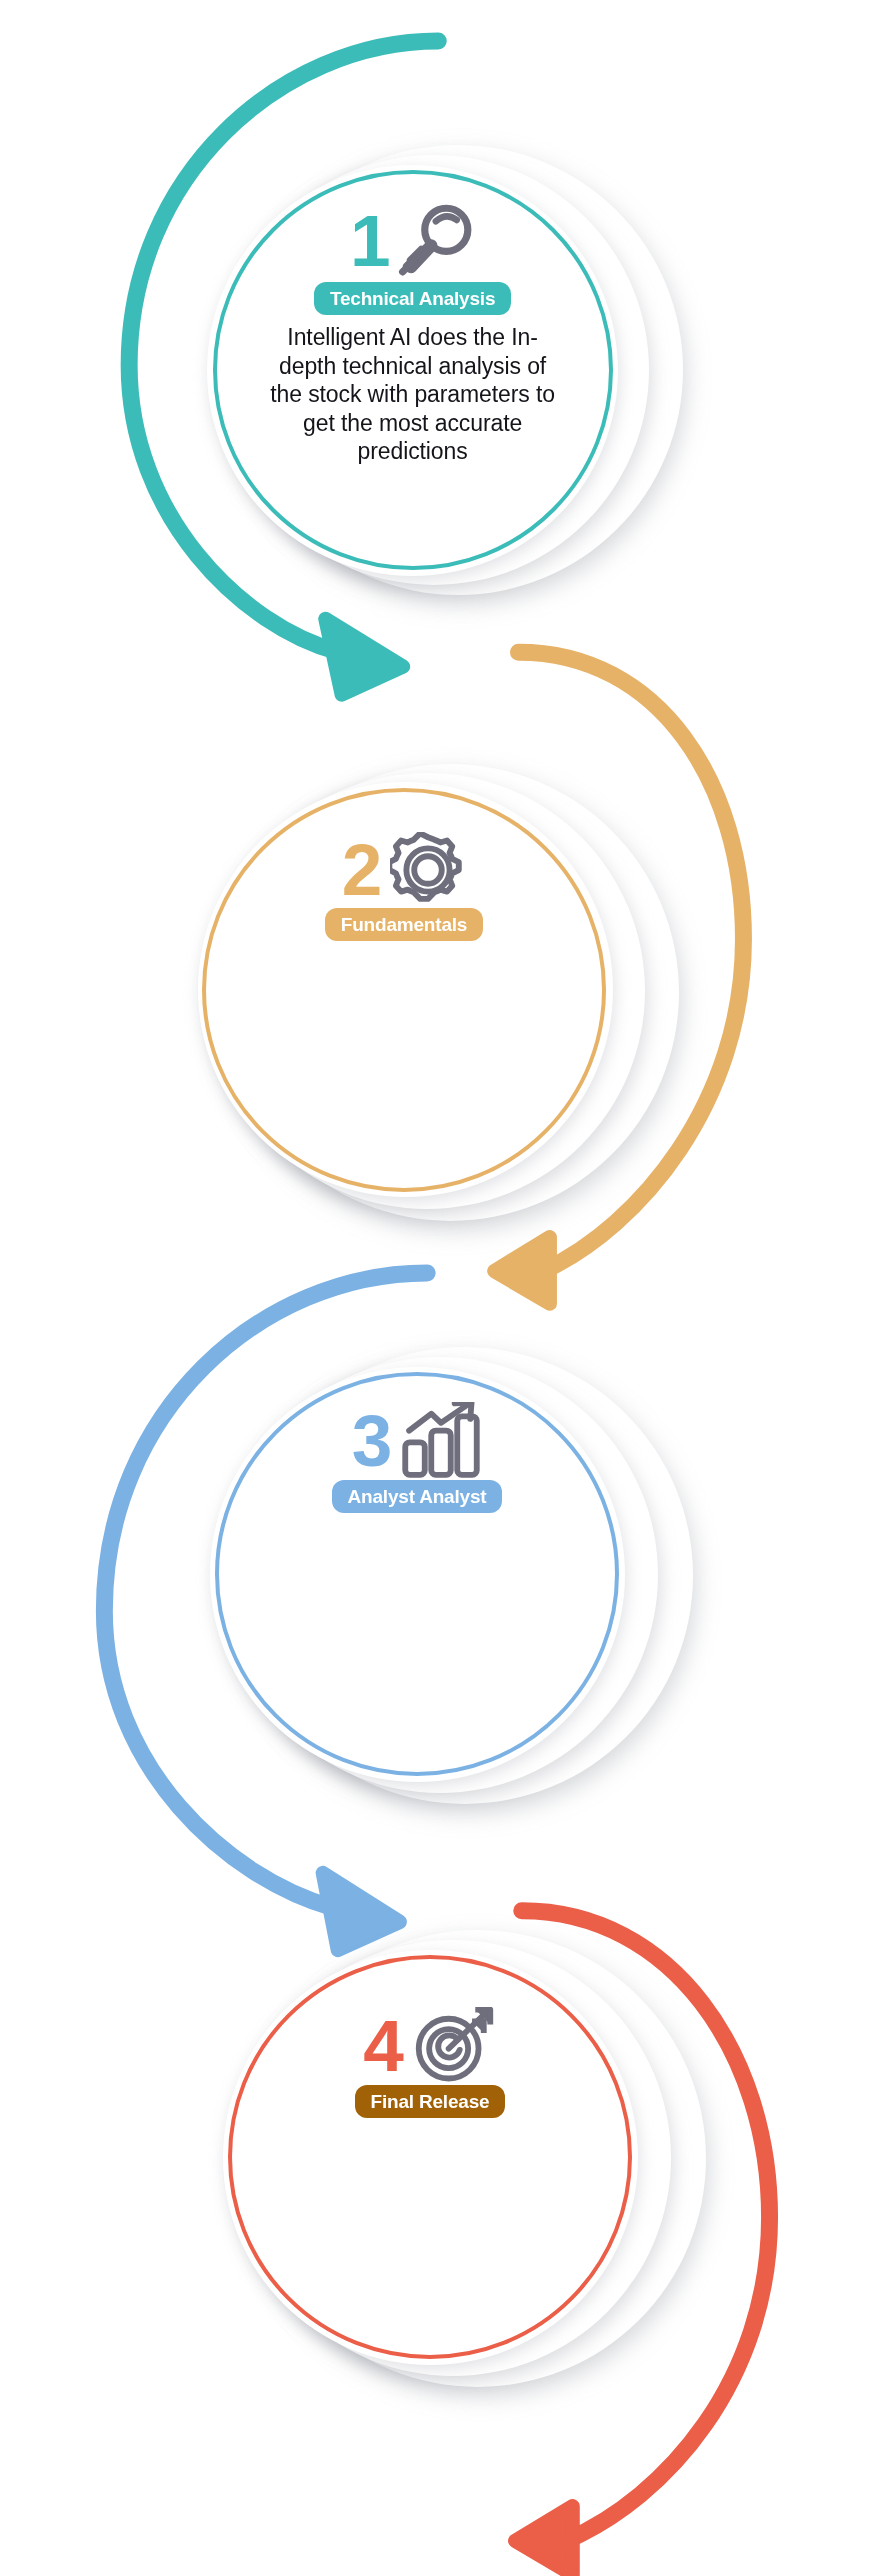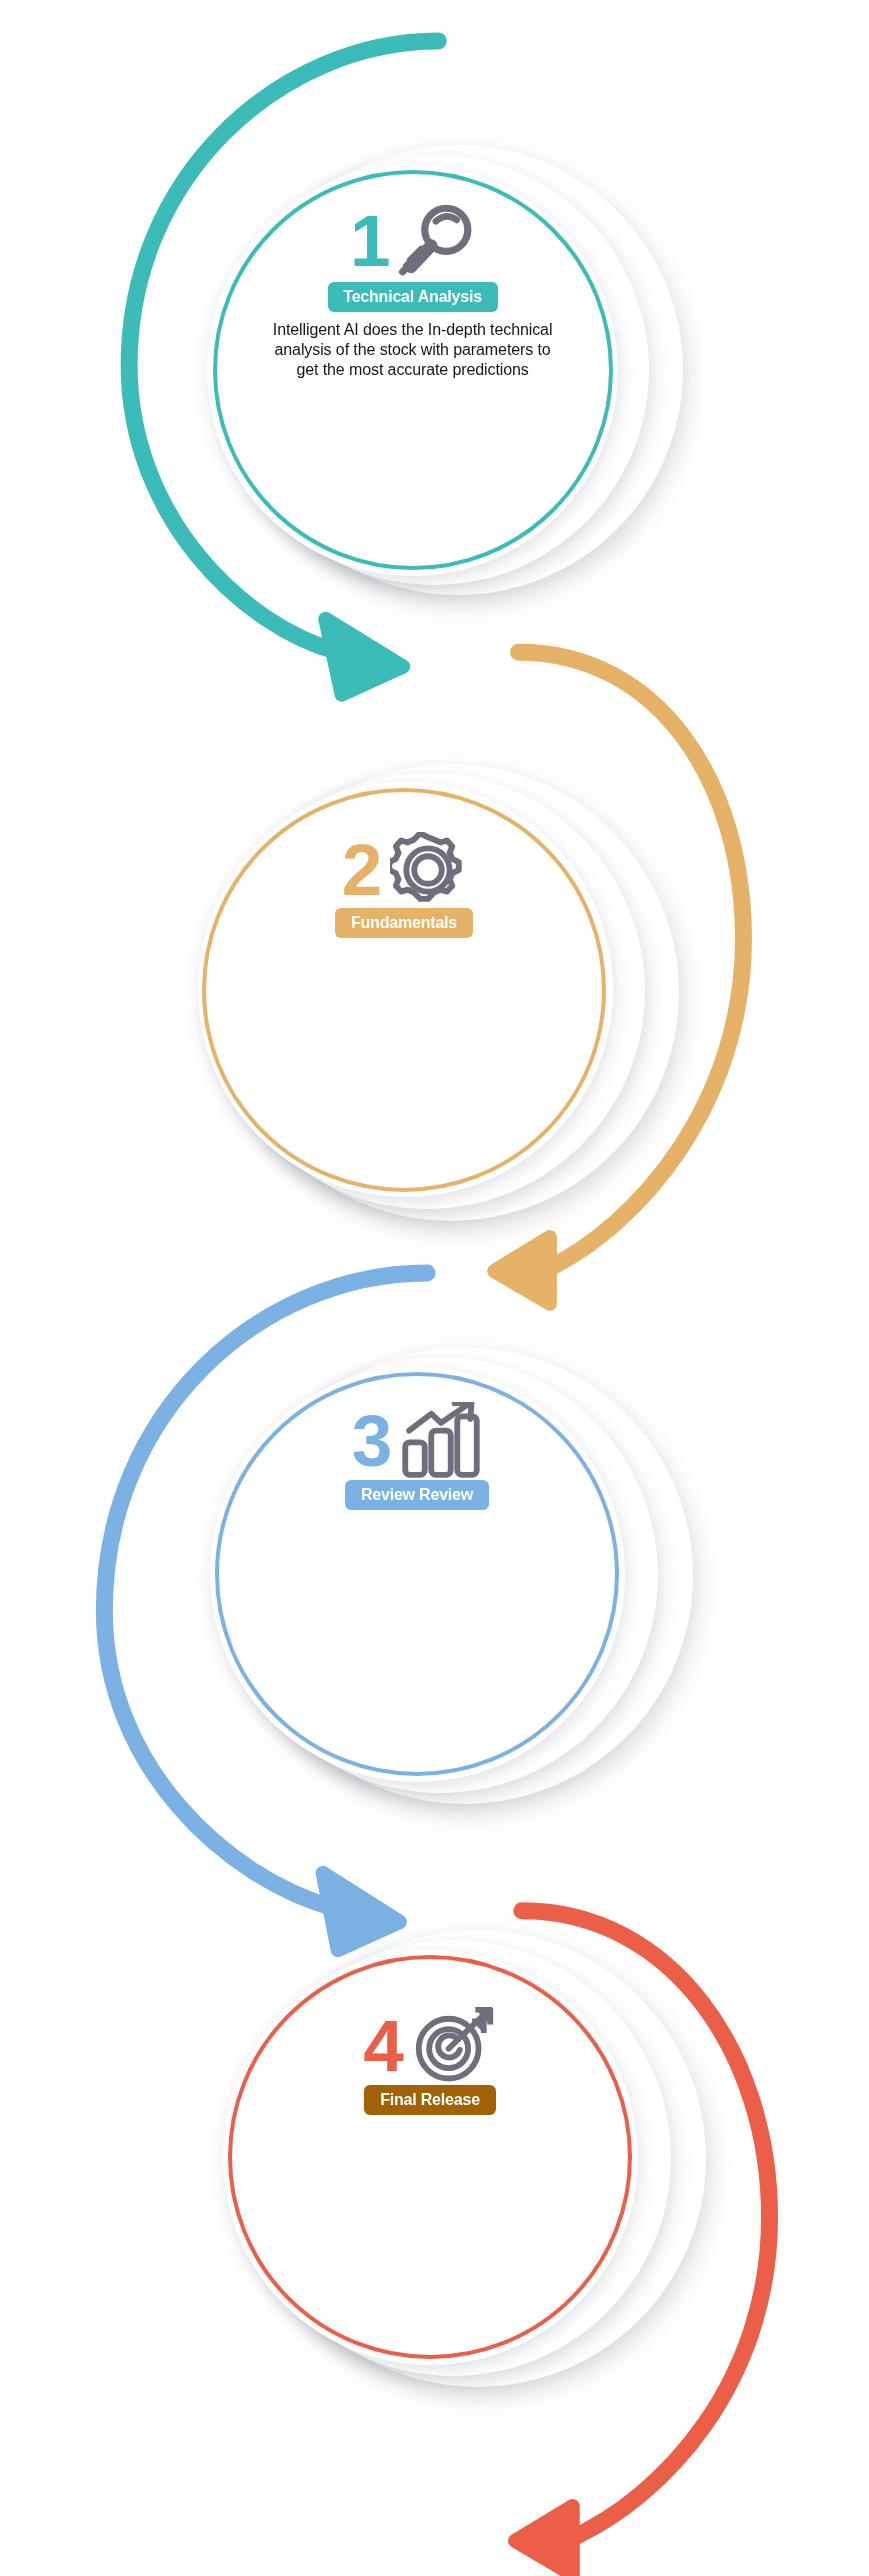--- a/index.html
+++ b/index.html
@@ -92,34 +92,34 @@
 
   .step-icon {
     display: block;
   }
 
   .badge {
     display: inline-block;
     color: #ffffff;
     font-family: "Liberation Sans", sans-serif;
     font-weight: bold;
-    font-size: 16px;
+    font-size: 19px;
     line-height: 1;
     padding: 6.5px 15.7px 7.8px 15.7px;
-    border-radius: 6px;
+    border-radius: 12px;
     white-space: nowrap;
     letter-spacing: -0.2px;
   }
 
   .desc {
     margin-top: 7.8px;
     text-align: center;
     color: #15141a;
     font-family: "Liberation Sans", sans-serif;
-    font-size: 16px;
+    font-size: 23px;
     line-height: 1.24;
     letter-spacing: -0.1px;
   }
 
   
 
   
   #step-1 { left: 193px; top: 145px; width: 496px; height: 496px; }
   #step-1 .plate.p1 { left: 40px;  top: 0px;   width: 450px; height: 450px; }
   #step-1 .plate.p2 { left: 26px;  top: 10.4px;  width: 430px; height: 430px; }
@@ -257,21 +257,21 @@
       <div class="head-row">
         <div class="step-num" style="color:#7BB2E3;">3</div>
         <svg class="step-icon" width="82" height="78" viewBox="0 0 126 120" xmlns="http://www.w3.org/2000/svg">
           <rect x="8" y="62" width="30" height="50" rx="7" fill="none" stroke="#6F6E7D" stroke-width="9"></rect>
           <rect x="48" y="44" width="30" height="68" rx="7" fill="none" stroke="#6F6E7D" stroke-width="9"></rect>
           <rect x="88" y="22" width="30" height="90" rx="7" fill="none" stroke="#6F6E7D" stroke-width="9"></rect>
           <path d="M 14 44 L 48 18 L 63 32 L 104 4" fill="none" stroke="#6F6E7D" stroke-width="9" stroke-linecap="round" stroke-linejoin="round"></path>
           <path d="M 84 2 L 110 1 L 108 26" fill="none" stroke="#6F6E7D" stroke-width="9" stroke-linecap="round" stroke-linejoin="round"></path>
         </svg>
       </div>
-      <div class="badge" style="background:#7BB2E3;">Review Review</div>
+      <div class="badge" style="background:#7BB2E3;">Analyst Analyst</div>
     </div>
   </div>
 
   <div class="step" id="step-4">
     <div class="plate p1"></div>
     <div class="plate p2"></div>
     <div class="plate p3"></div>
     <div class="ring"></div>
     <div class="ring-inner" style="left:35px; width:404px;">
       <div class="head-row">

